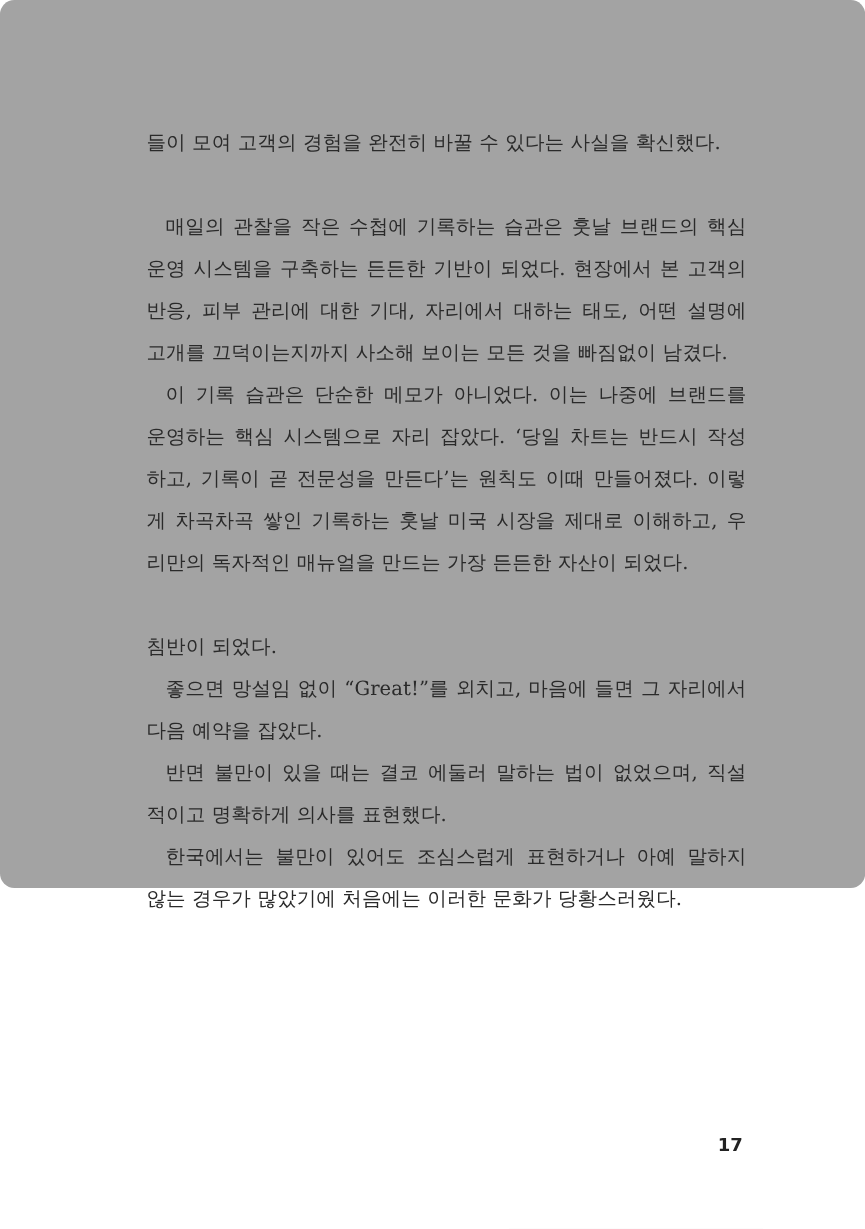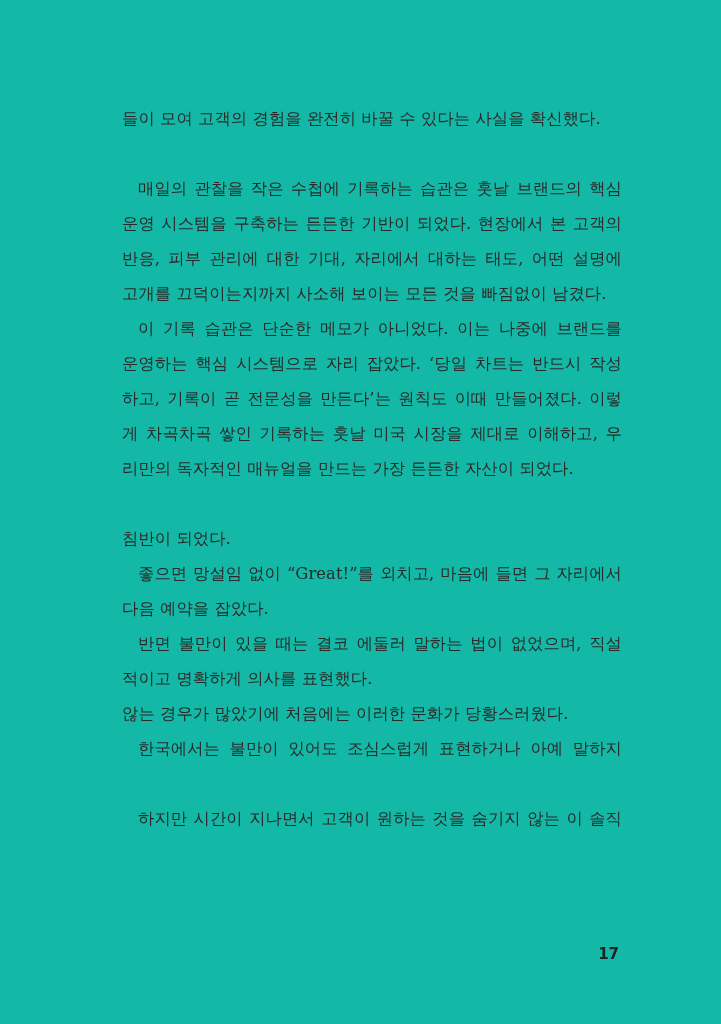--- a/index.html
+++ b/index.html
@@ -12,22 +12,23 @@
       height: 1024px;
       position: relative;
       overflow: hidden;
       font-family: "DejaVu Serif", "Liberation Serif", serif;
       color: #2a2a2a;
     }
     .page {
       position: absolute;
       left: 0; top: 0;
       width: 721px;
-      height: 1024px;
-      background: #14b8a6;
+      height: 740px;
+      background: #a3a3a3;
+      border-radius: 12px;
     }
     .body-text {
       position: absolute;
       left: 122px;
       top: 101px;
       width: 500px;
     }
     .line {
       height: 35px;
       line-height: 35px;
@@ -80,22 +81,21 @@
       <div class="line just">운영하는 핵심 시스템으로 자리 잡았다. ‘당일 차트는 반드시 작성</div>
       <div class="line just">하고, 기록이 곧 전문성을 만든다’는 원칙도 이때 만들어졌다. 이렇</div>
       <div class="line just">게 차곡차곡 쌓인 기록하는 훗날 미국 시장을 제대로 이해하고, 우</div>
       <div class="line">리만의 독자적인 매뉴얼을 만드는 가장 든든한 자산이 되었다.</div>
       <div class="blank"></div>
       <div class="line">침반이 되었다.</div>
       <div class="line just indent">좋으면 망설임 없이 “Great!”를 외치고, 마음에 들면 그 자리에서</div>
       <div class="line">다음 예약을 잡았다.</div>
       <div class="line just indent">반면 불만이 있을 때는 결코 에둘러 말하는 법이 없었으며, 직설</div>
       <div class="line">적이고 명확하게 의사를 표현했다.</div>
+      <div class="line just indent">한국에서는 불만이 있어도 조심스럽게 표현하거나 아예 말하지</div>
       <div class="line">않는 경우가 많았기에 처음에는 이러한 문화가 당황스러웠다.</div>
-      <div class="line just indent">한국에서는 불만이 있어도 조심스럽게 표현하거나 아예 말하지</div>
       <div class="blank"></div>
-      <div class="line just indent">하지만 시간이 지나면서 고객이 원하는 것을 숨기지 않는 이 솔직</div>
     </div>
 
   <div class="footer">
     <span class="page-num">17</span>
   </div>
 </div>
 
 </body></html>

